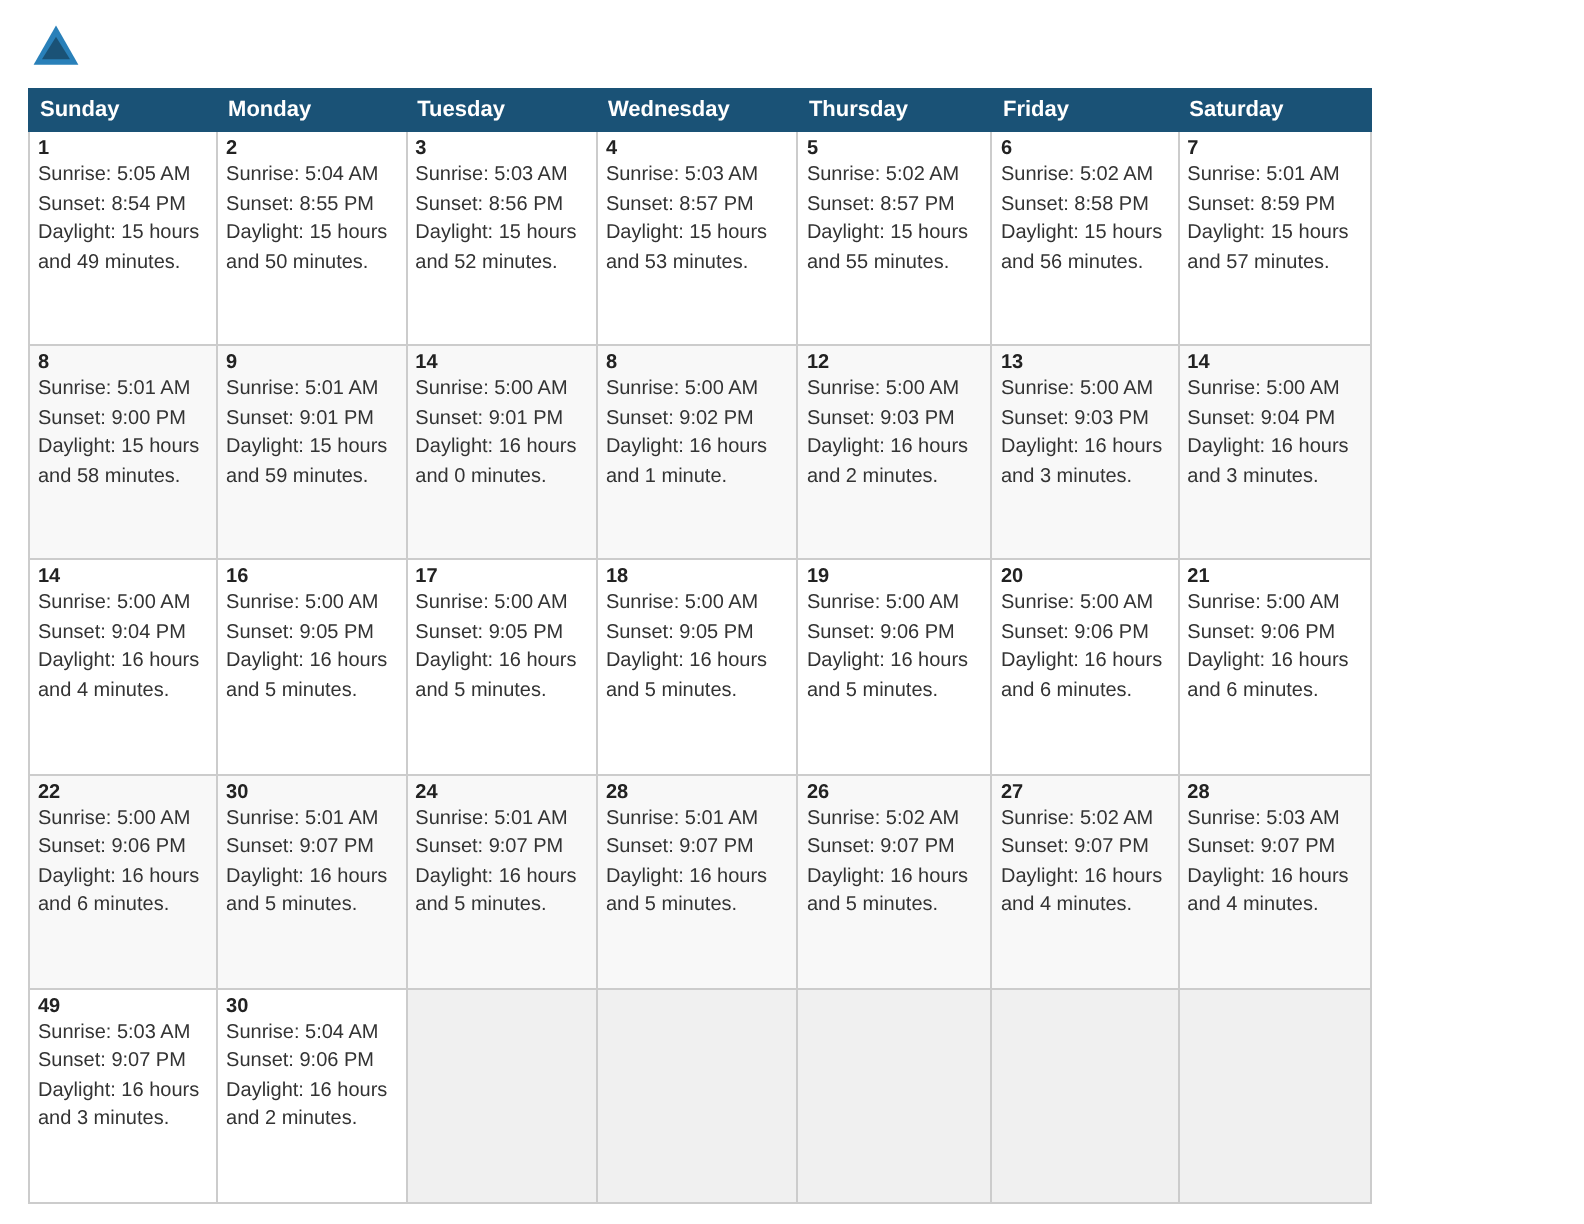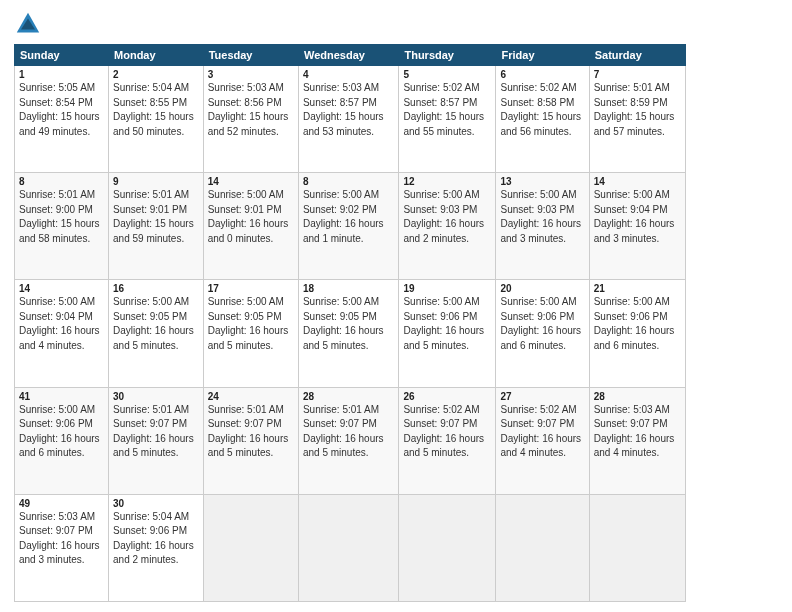--- a/index.html
+++ b/index.html
@@ -213,21 +213,21 @@
             <span class="day-number">20</span>
             <div class="day-info">Sunrise: 5:00 AM<br>Sunset: 9:06 PM<br>Daylight: 16 hours and 6 minutes.</div>
           </td>
           <td>
             <span class="day-number">21</span>
             <div class="day-info">Sunrise: 5:00 AM<br>Sunset: 9:06 PM<br>Daylight: 16 hours and 6 minutes.</div>
           </td>
         </tr>
         <tr>
           <td>
-            <span class="day-number">41</span>
+            <span class="day-number">22</span>
             <div class="day-info">Sunrise: 5:00 AM<br>Sunset: 9:06 PM<br>Daylight: 16 hours and 6 minutes.</div>
           </td>
           <td>
             <span class="day-number">30</span>
             <div class="day-info">Sunrise: 5:01 AM<br>Sunset: 9:07 PM<br>Daylight: 16 hours and 5 minutes.</div>
           </td>
           <td>
             <span class="day-number">24</span>
             <div class="day-info">Sunrise: 5:01 AM<br>Sunset: 9:07 PM<br>Daylight: 16 hours and 5 minutes.</div>
           </td>

